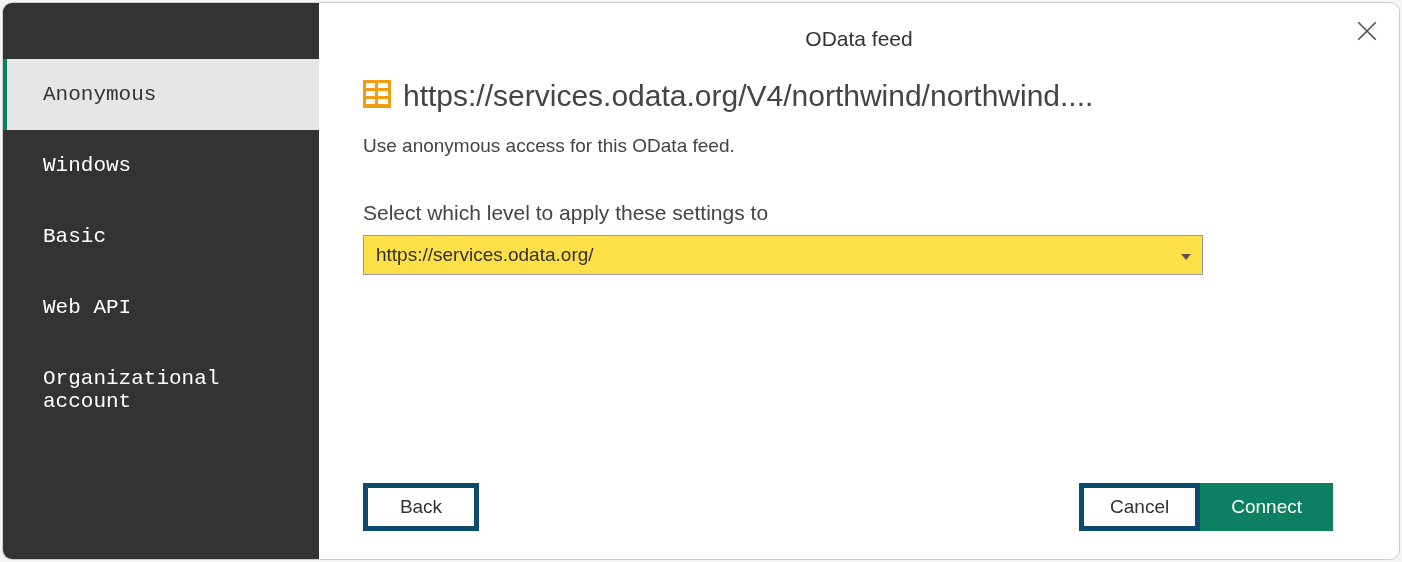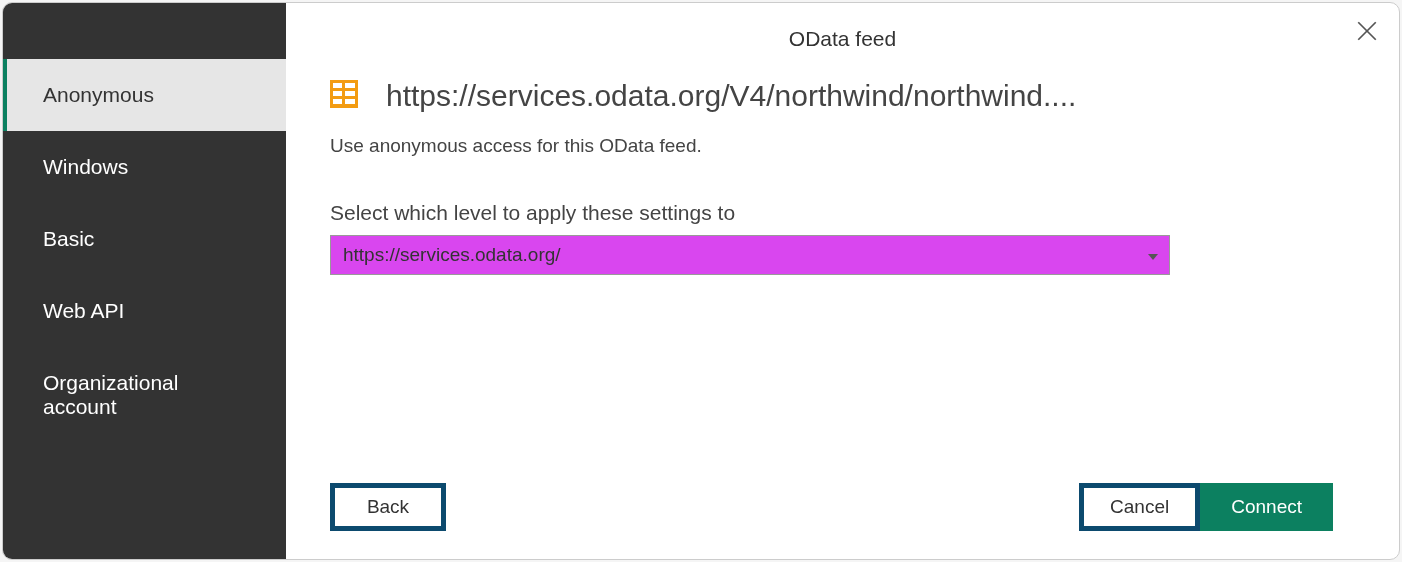--- a/index.html
+++ b/index.html
@@ -20,25 +20,26 @@
       width: 1398px;
       height: 558px;
       background: #ffffff;
       border: 1px solid #cccccc;
       border-radius: 10px;
       display: flex;
       overflow: hidden;
       position: relative;
     }
     .sidebar {
-      width: 283px;
+      width: 316px;
       background: #333333;
       display: flex;
       flex-direction: column;
       padding-top: 56px;
+      font-family: Liberation Mono, monospace;
     }
     .sidebar-item {
       padding: 24px 40px;
       color: #ffffff;
       font-size: 21px;
       font-weight: 400;
       cursor: pointer;
     }
     .sidebar-item.active {
       background: #e6e6e6;
@@ -67,21 +68,21 @@
       cursor: pointer;
       color: #555555;
     }
     .close-icon svg {
       width: 20px;
       height: 20px;
     }
     .url-row {
       display: flex;
       align-items: center;
-      gap: 28px;
+      gap: 12px;
       margin-bottom: 22px;
     }
     .feed-icon {
       flex-shrink: 0;
     }
     .feed-url {
       font-size: 30px;
       color: #444444;
       font-weight: 300;
       white-space: nowrap;
@@ -103,21 +104,21 @@
     .select-wrapper {
       position: relative;
       width: 840px;
     }
     .select-box {
       width: 100%;
       border: 1px solid #999999;
       padding: 8px 36px 8px 12px;
       font-size: 19px;
       color: #333333;
-      background: #d946ef;
+      background: #fde047;
       cursor: pointer;
       display: flex;
       align-items: center;
       justify-content: space-between;
     }
     .chevron-icon {
       position: absolute;
       right: 12px;
       top: 50%;
       transform: translateY(-50%);

